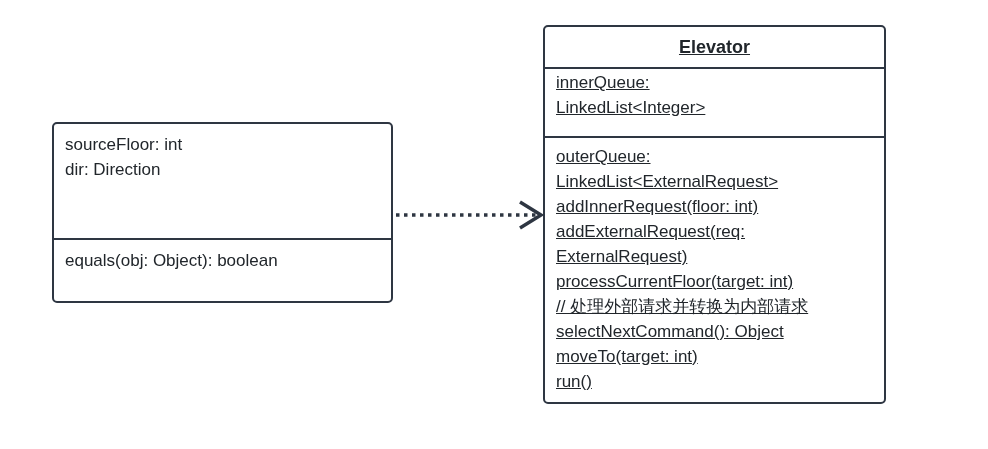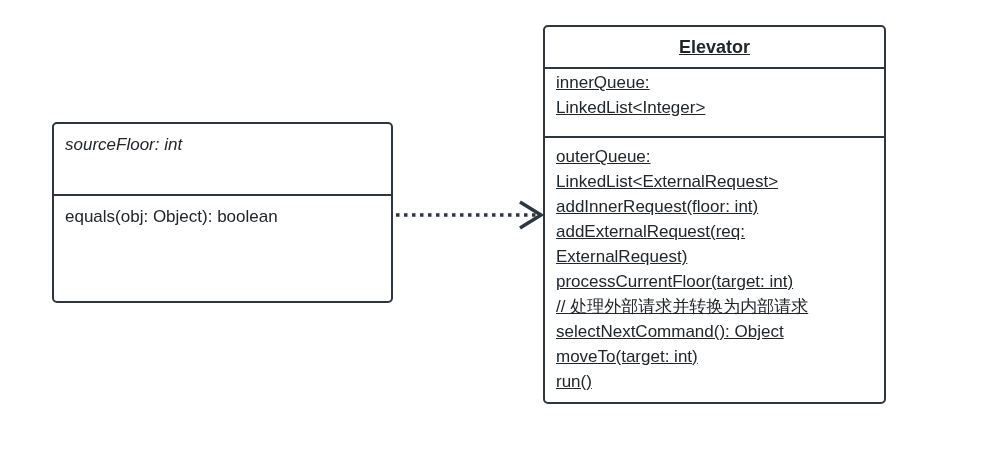--- a/index.html
+++ b/index.html
@@ -57,22 +57,23 @@
     stroke: var(--border);
     fill: none;
   }
 </style>
 </head>
 <body>
 
 <div class="canvas">
 
   <div class="uml-class" style="left:52px; top:122px; width:341px; height:181px;">
-    <div class="uml-section" style="height:70px;font-style:italic;">
+    <div class="uml-section" style="height:114px;">
       <div class="uml-line">sourceFloor: int</div>
+      <div class="uml-line">dir: Direction</div>
     </div>
     <div class="uml-section" style="height:39px; ">
       <div class="uml-line">equals(obj: Object): boolean</div>
     </div>
   </div>
 
   <div class="uml-class" style="left:543px; top:25px; width:343px; height:379px;text-decoration:underline;">
     <div class="uml-title">Elevator</div>
     <div class="uml-section" style="height:67px; padding-top:1px;">
       <div class="uml-line">innerQueue:</div>

